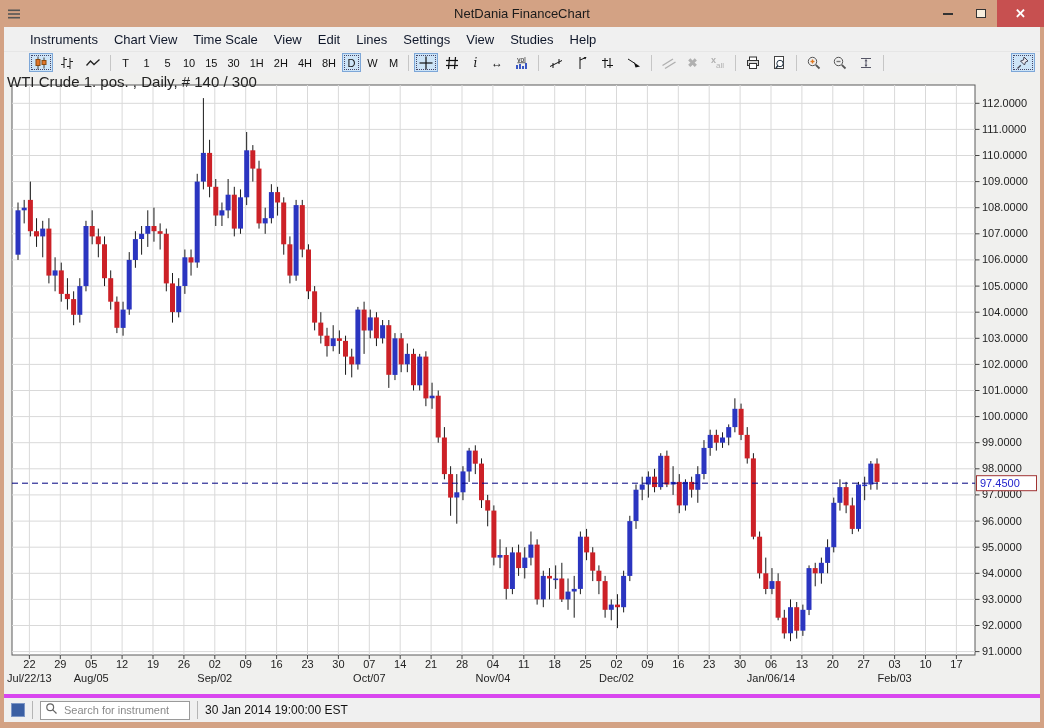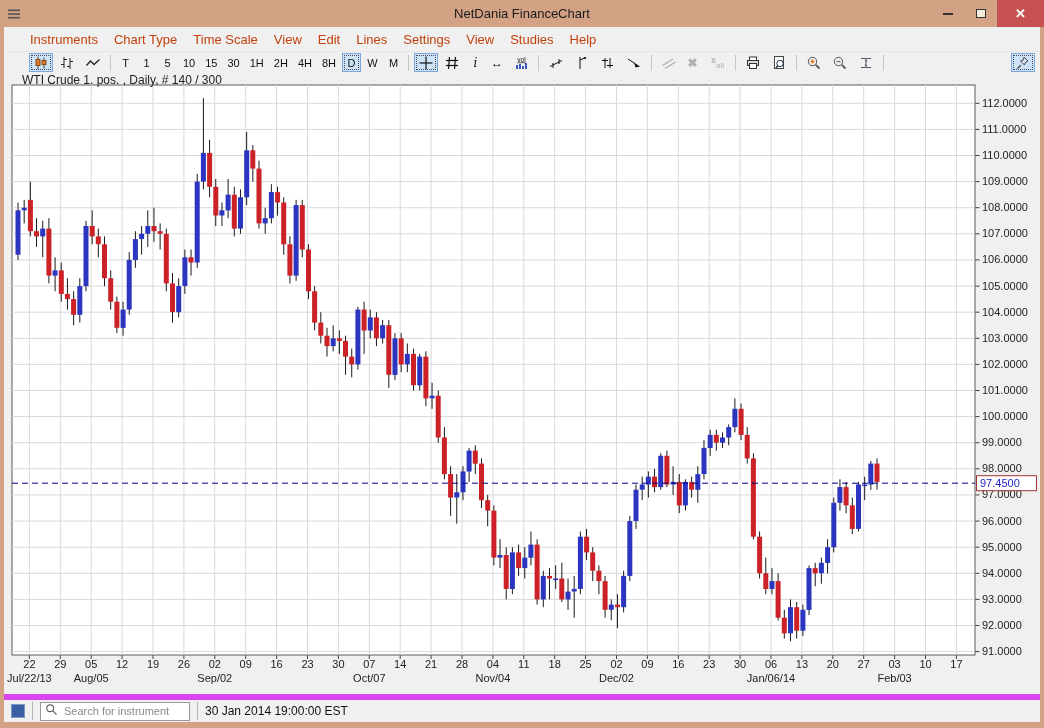--- a/index.html
+++ b/index.html
@@ -15,35 +15,35 @@
   .winbtns{margin-left:auto;display:flex;height:100%;align-items:stretch;position:relative;z-index:2;}
   .winbtn{width:33px;display:flex;align-items:center;justify-content:center;cursor:default;}
   .minglyph{width:10px;height:2px;background:#333;display:inline-block;}
   .maxglyph{width:10px;height:9px;border:1.5px solid #333;display:inline-block;background:#f7eede;}
   .winbtn.close{width:47px;background:#c75050;}
   .closeglyph{color:#fff;font-size:13px;font-weight:bold;}
   
   .inner{margin:0 4px;width:1036px;background:#f0f0f0;}
   
   .menubar{height:24px;background:#f0f0f0;display:flex;align-items:center;padding-left:18px;}
-  .menuitem{padding:3px 8px;font-size:13px;color:#c2410c;cursor:default;}
+  .menuitem{padding:3px 8px;font-size:13px;color:#0f172a;cursor:default;}
   
   .toolbar{height:22px;background:#f0f0f0;display:flex;align-items:center;padding:0 4px 0 24px;border-top:1px solid #e6e6e6;}
   .tbtn{height:19px;min-width:19px;display:inline-flex;align-items:center;justify-content:center;
         font-size:11px;color:#111;padding:0 3px;border:1px solid transparent;margin:0 1px;cursor:default;}
   .tbtn.sel{background:#cde4f7;border-color:#7da7d8;outline:1px dotted #446;outline-offset:-3px;}
   .tbtn.dis{color:#b0b0b0;}
   .tsep{width:1px;height:16px;background:#c6c6c6;margin:0 4px;flex:0 0 auto;}
   .tspacer{flex:1;}
   
   .content{height:621px;background:#f0f0ee;position:relative;}
-  .instrument-label{position:absolute;top:0px;left:18px;font-size:12px;color:#222;z-index:2;}
+  .instrument-label{position:absolute;top:0px;left:3px;font-size:15px;color:#222;z-index:2;}
   #chart-svg{position:absolute;left:0;top:0;}
   
-  .statusbar{height:28px;background:#f0f0f0;display:flex;align-items:center;gap:7px;padding:0 7px;border-top:6px solid #d946ef;}
+  .statusbar{height:28px;background:#f0f0f0;display:flex;align-items:center;gap:7px;padding:0 7px;border-top:4px solid #d946ef;}
   .sq-icon{width:14px;height:14px;background:#3b5fa3;border:1px solid #7d96c5;flex:0 0 auto;}
   .ssep{width:1px;height:18px;background:#b5b5b5;flex:0 0 auto;}
   .searchbox{width:150px;height:19px;background:#fff;border:1px solid #9a9a9a;display:flex;align-items:center;padding:0 4px;gap:4px;}
   .searchbox input{border:none;outline:none;font-size:11px;width:100%;color:#444;background:transparent;
                    font-family:"Liberation Sans",sans-serif;}
   .searchbox input::placeholder{color:#8a8a8a;}
   .timestamp{font-weight:normal;font-size:12px;color:#111;}
 </style>
 </head>
 <body>
@@ -70,21 +70,21 @@
         </span>
       <span class="winbtn close">
           <span class="closeglyph">✕</span>
         </span>
     </span>
   </div>
 
   <div class="inner">
     <div class="menubar" id="menubar">
         <span class="menuitem">Instruments</span>
-        <span class="menuitem">Chart Type</span>
+        <span class="menuitem">Chart View</span>
         <span class="menuitem">Time Scale</span>
         <span class="menuitem">View</span>
         <span class="menuitem">Edit</span>
         <span class="menuitem">Lines</span>
         <span class="menuitem">Settings</span>
         <span class="menuitem">View</span>
         <span class="menuitem">Studies</span>
         <span class="menuitem">Help</span>
       </div>
 

